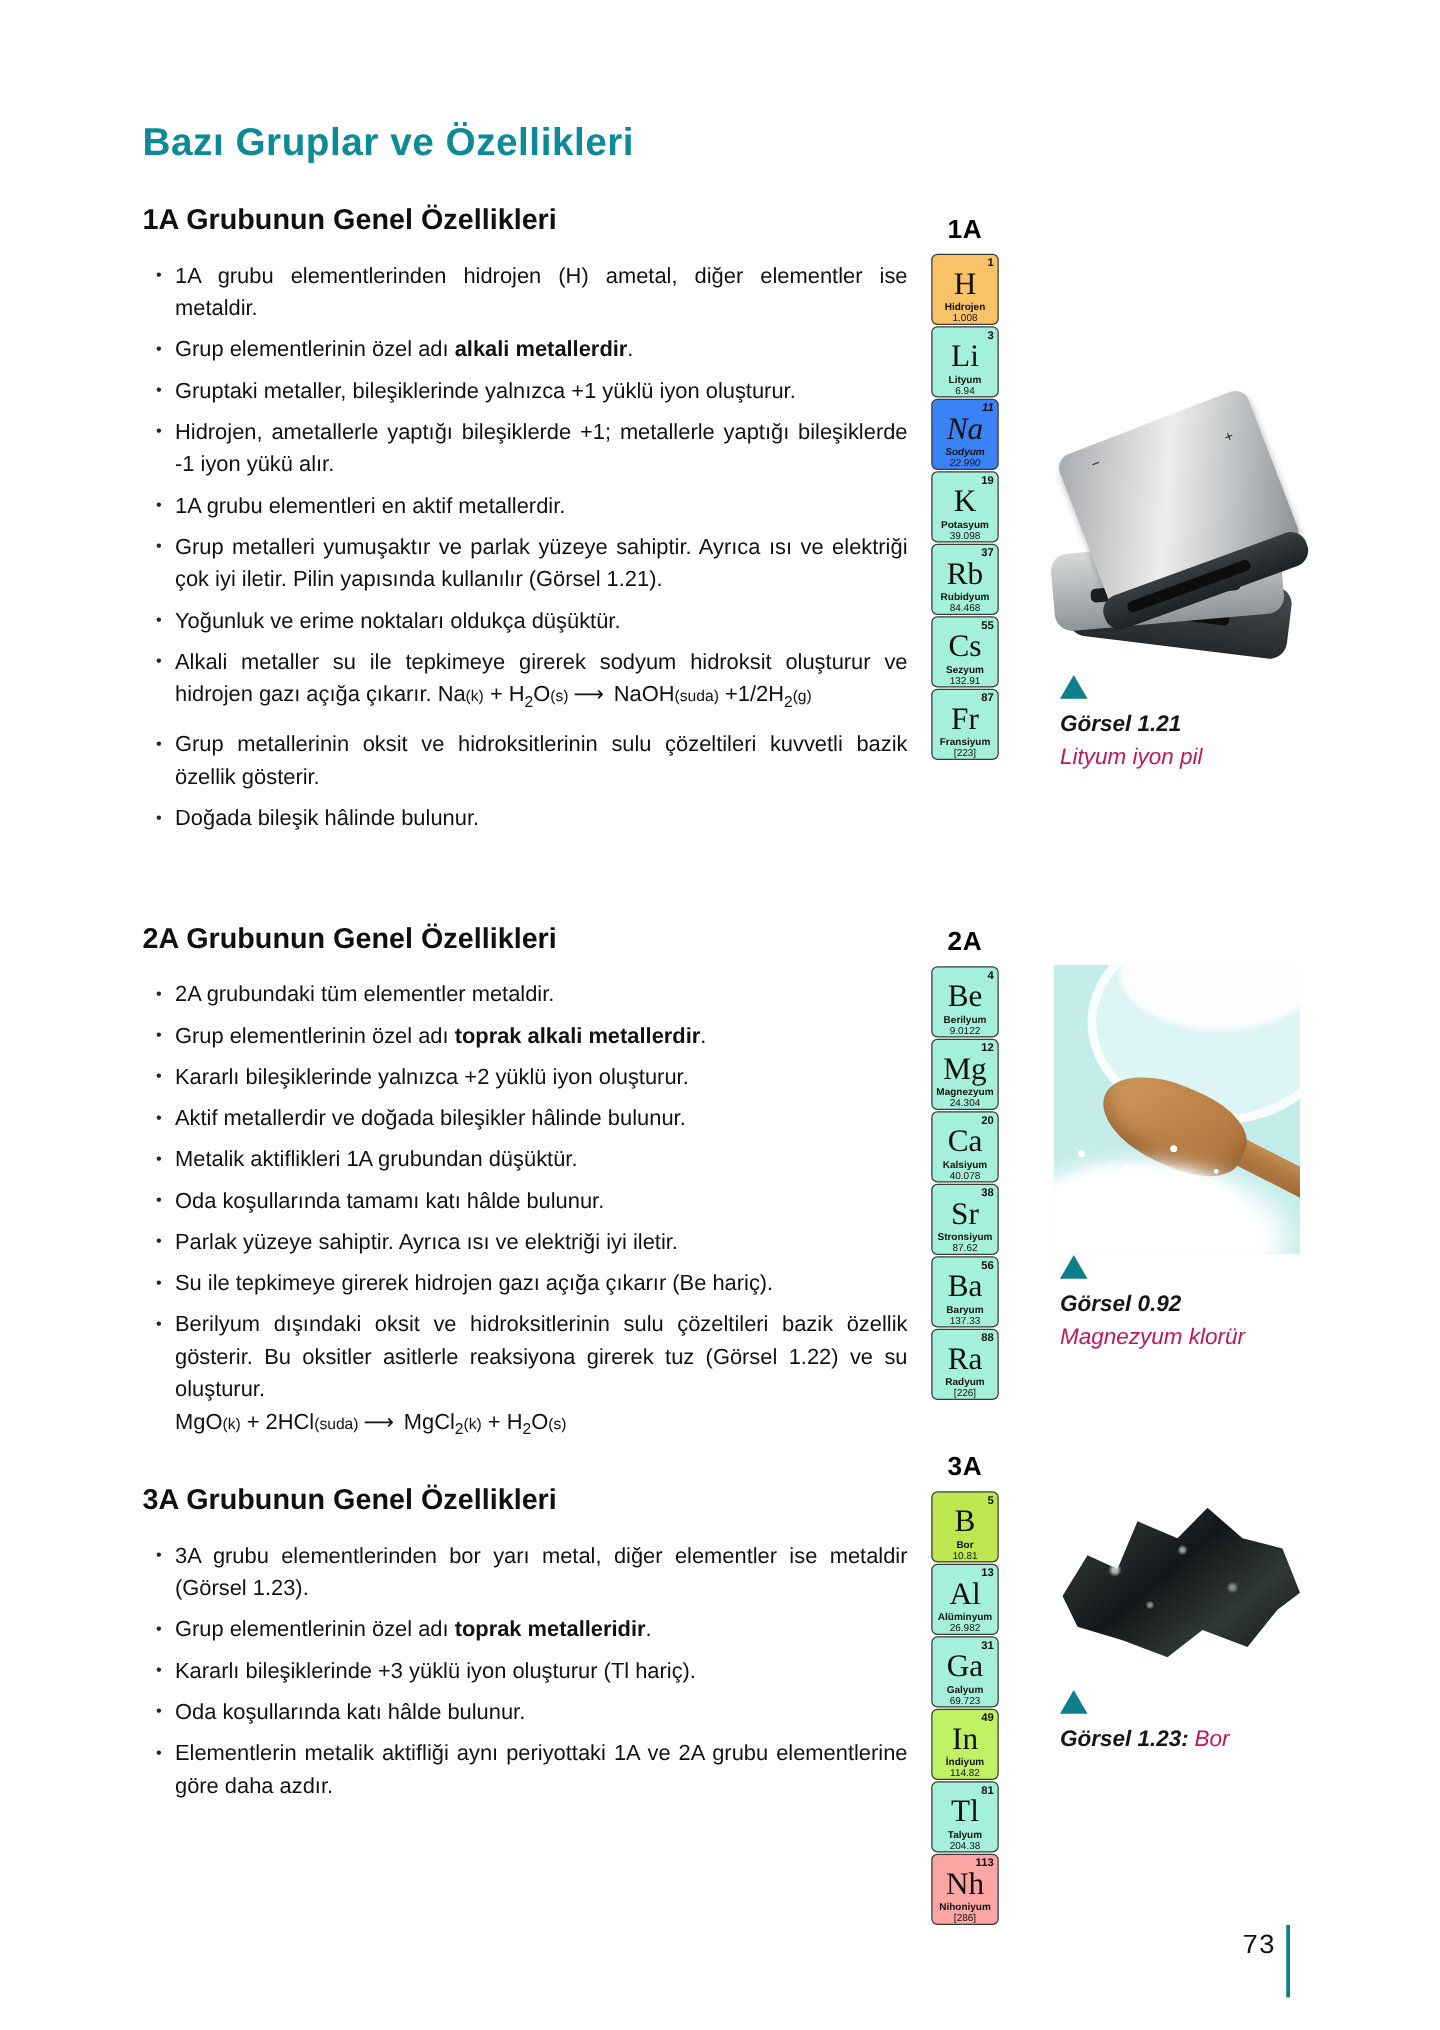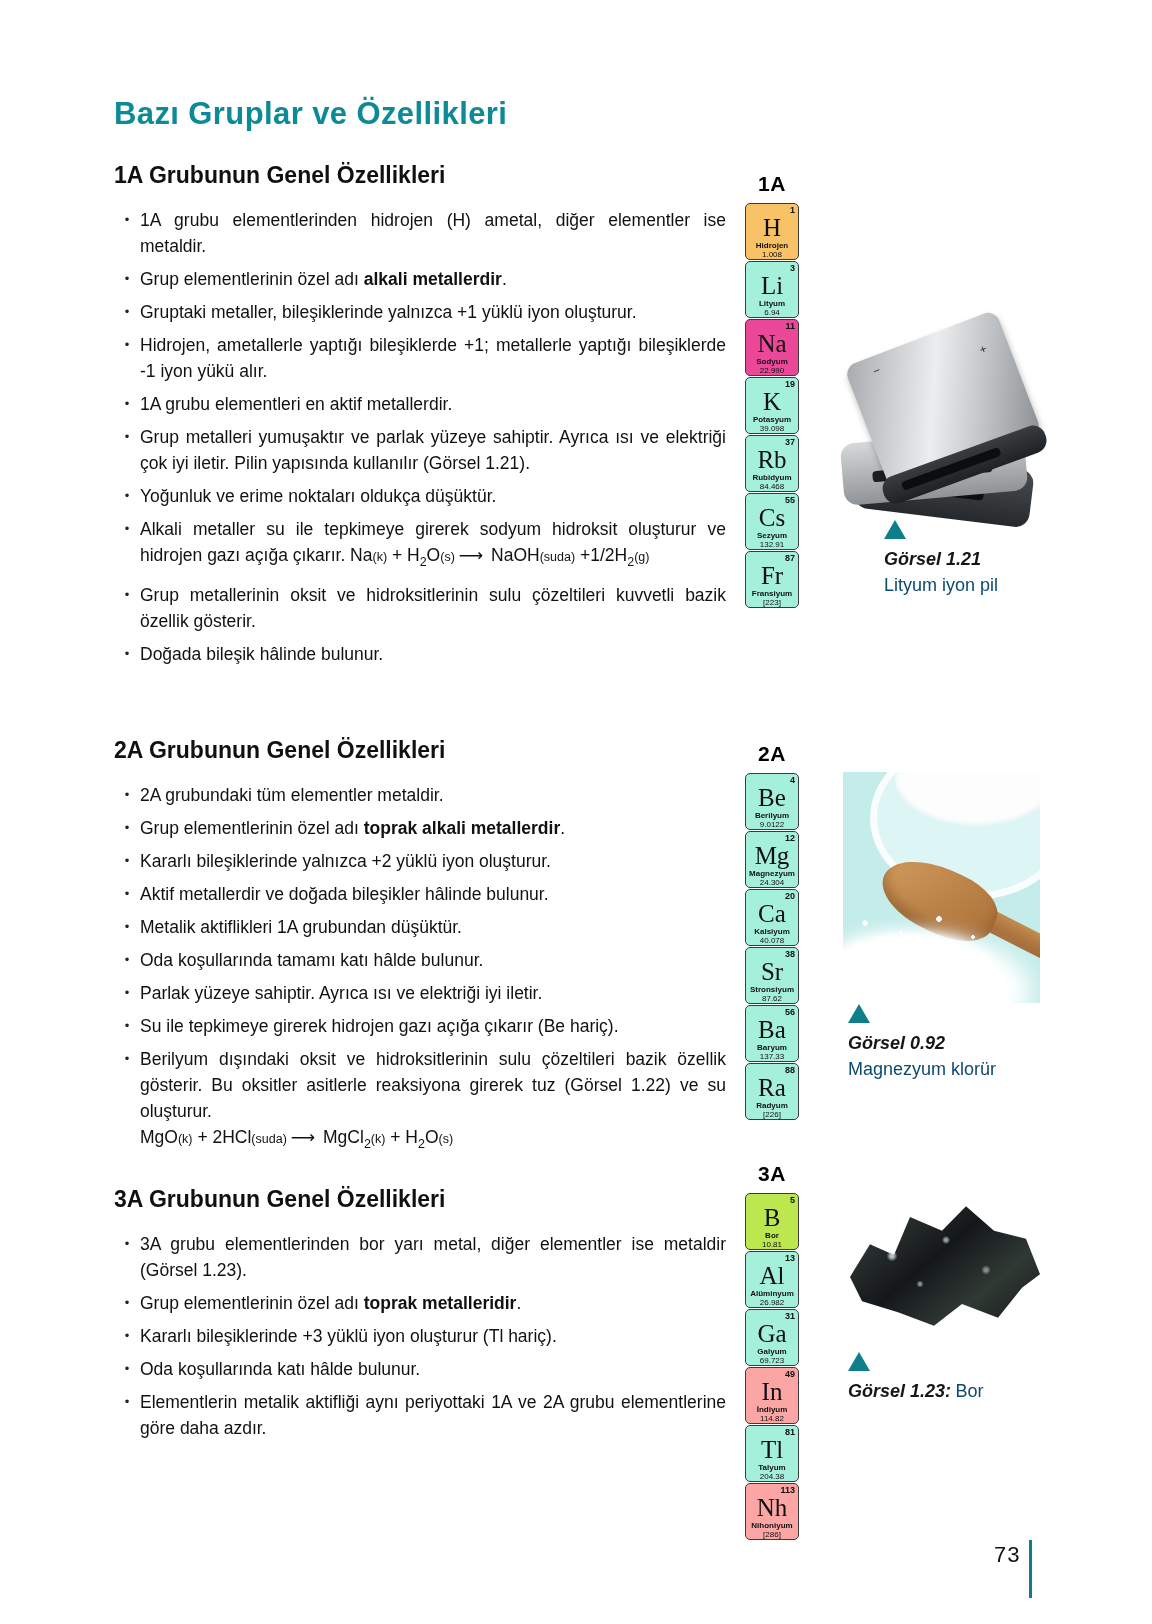--- a/index.html
+++ b/index.html
@@ -72,24 +72,24 @@
     clip-path:polygon(4% 58%,14% 34%,26% 42%,34% 14%,50% 24%,62% 6%,76% 24%,92% 30%,99% 56%,90% 66%,78% 88%,60% 78%,46% 94%,28% 84%,10% 76%);}
   .rock-hl{position:absolute;left:30px;top:36px;width:150px;height:80px;
     background:
      radial-gradient(circle 9px at 24px 30px,rgba(220,230,228,.8) 20%,transparent 60%),
      radial-gradient(circle 7px at 78px 14px,rgba(200,212,210,.7) 20%,transparent 60%),
      radial-gradient(circle 8px at 118px 44px,rgba(190,200,198,.6) 20%,transparent 60%),
      radial-gradient(circle 6px at 52px 58px,rgba(210,220,218,.6) 20%,transparent 60%);}
 
   
   .caption{position:absolute;left:848px;width:210px;}
-  .cap-0{top:520px;margin-left:36px;} .cap-1{top:1004px;} .cap-2{top:1352px;}
+  .cap-0{top:540px;} .cap-1{top:1004px;} .cap-2{top:1352px;}
   .tri{width:0;height:0;border-left:11px solid transparent;border-right:11px solid transparent;border-bottom:19px solid #0f7e8b;margin-bottom:7px;}
   .cap-label{font-weight:bold;font-style:italic;font-size:18px;line-height:26px;color:#161616;}
-  .cap-text{font-size:18px;line-height:26px;color:#0c4a6e;}
+  .cap-text{font-style:italic;font-size:18px;line-height:26px;color:#be185d;}
 
   
   .pageno-wrap{position:absolute;left:960px;top:1540px;width:80px;height:60px;}
   .pageno{position:absolute;right:20px;top:4px;font-family:Liberation Mono, monospace;font-size:22px;color:#111;}
   .pageno-bar{position:absolute;right:8px;top:0;width:3px;height:58px;background:#0d7f8c;}
 </style>
 </head>
 <body>
 
 <div class="page">
@@ -219,21 +219,21 @@
           <span class="tsym">H</span>
           <span class="tname">Hidrojen</span>
           <span class="tmass">1.008</span>
         </div>
         <div class="tile" style="background: rgb(165, 240, 218);">
           <span class="tnum">3</span>
           <span class="tsym">Li</span>
           <span class="tname">Lityum</span>
           <span class="tmass">6.94</span>
         </div>
-        <div class="tile" style="background: #ec4899;">
+        <div class="tile" style="background: #3b82f6; font-style: italic;">
           <span class="tnum">11</span>
           <span class="tsym">Na</span>
           <span class="tname">Sodyum</span>
           <span class="tmass">22.990</span>
         </div>
         <div class="tile" style="background: rgb(165, 240, 218);">
           <span class="tnum">19</span>
           <span class="tsym">K</span>
           <span class="tname">Potasyum</span>
           <span class="tmass">39.098</span>
@@ -315,21 +315,21 @@
           <span class="tsym">Al</span>
           <span class="tname">Alüminyum</span>
           <span class="tmass">26.982</span>
         </div>
         <div class="tile" style="background: rgb(165, 240, 218);">
           <span class="tnum">31</span>
           <span class="tsym">Ga</span>
           <span class="tname">Galyum</span>
           <span class="tmass">69.723</span>
         </div>
-        <div class="tile" style="background: #fca5a5;">
+        <div class="tile" style="background: #bef264;">
           <span class="tnum">49</span>
           <span class="tsym">In</span>
           <span class="tname">İndiyum</span>
           <span class="tmass">114.82</span>
         </div>
         <div class="tile" style="background: rgb(165, 240, 218);">
           <span class="tnum">81</span>
           <span class="tsym">Tl</span>
           <span class="tname">Talyum</span>
           <span class="tmass">204.38</span>

